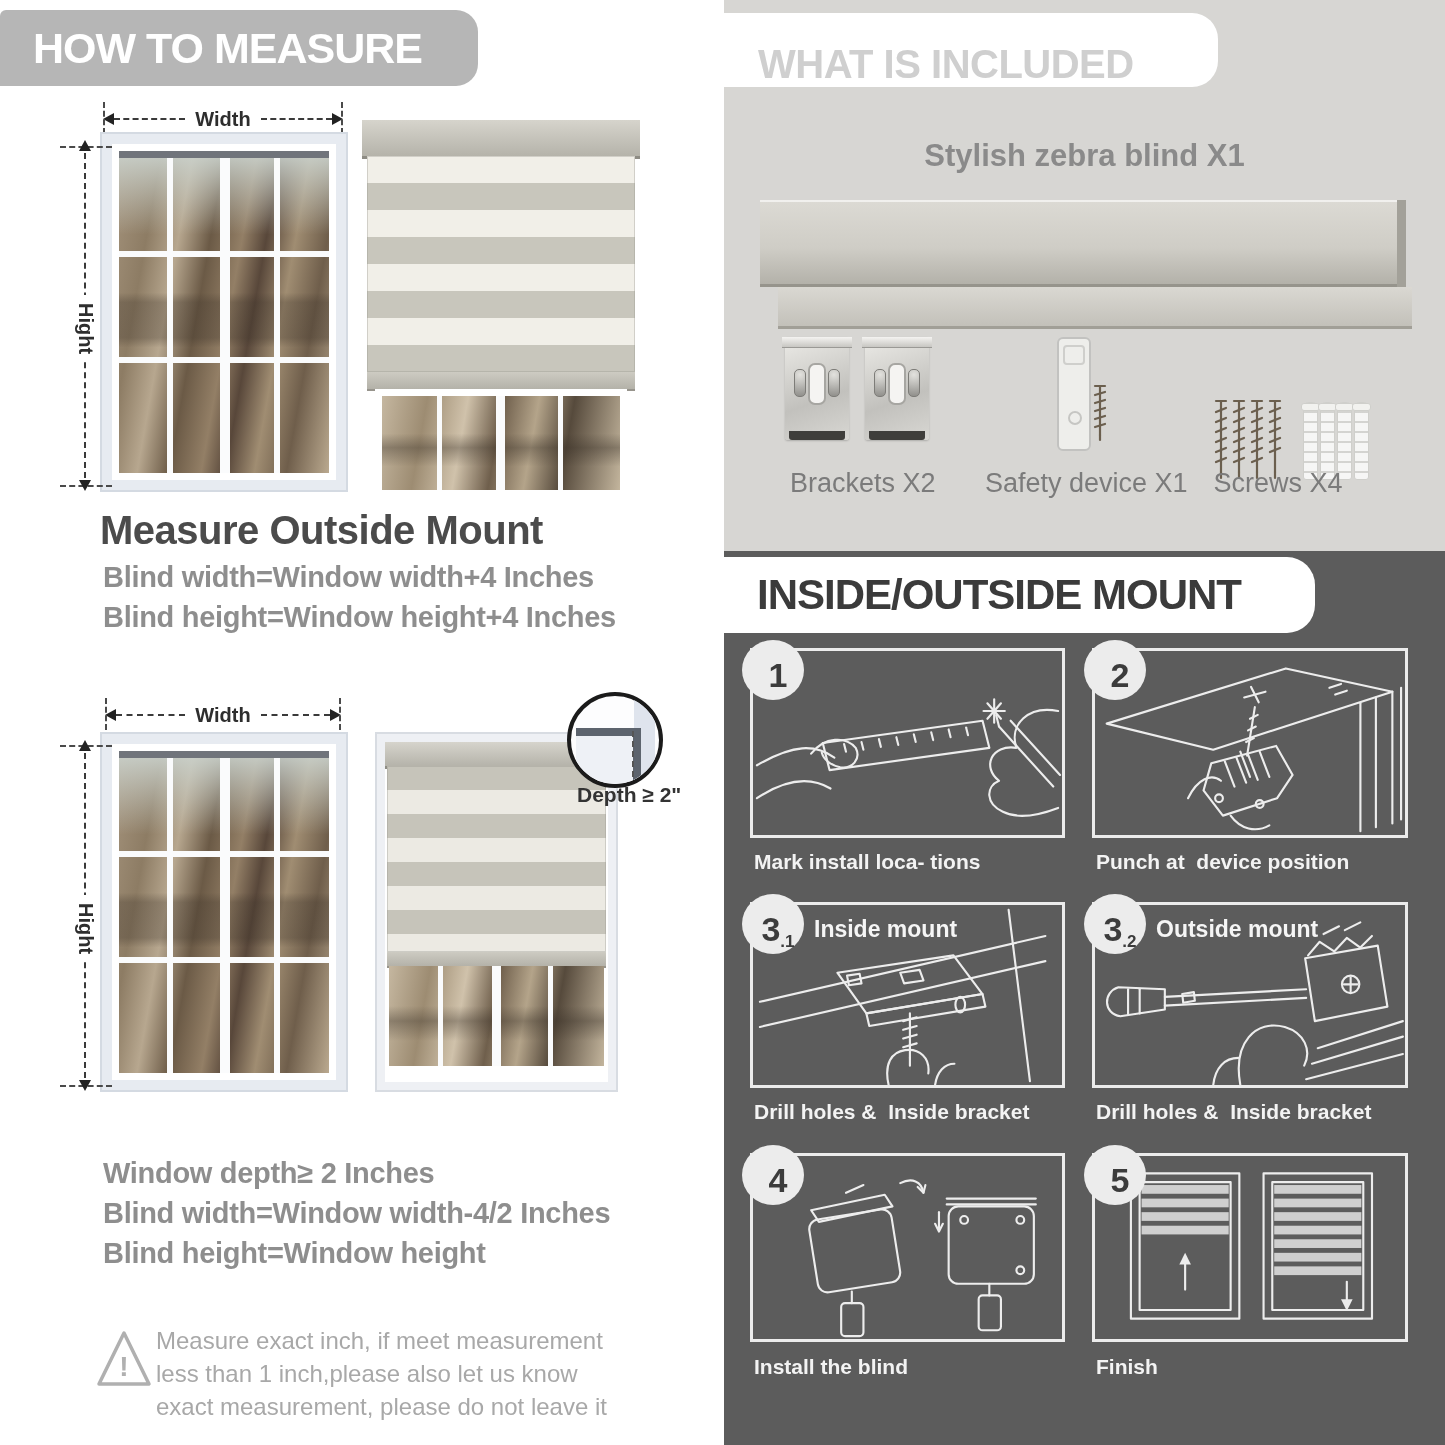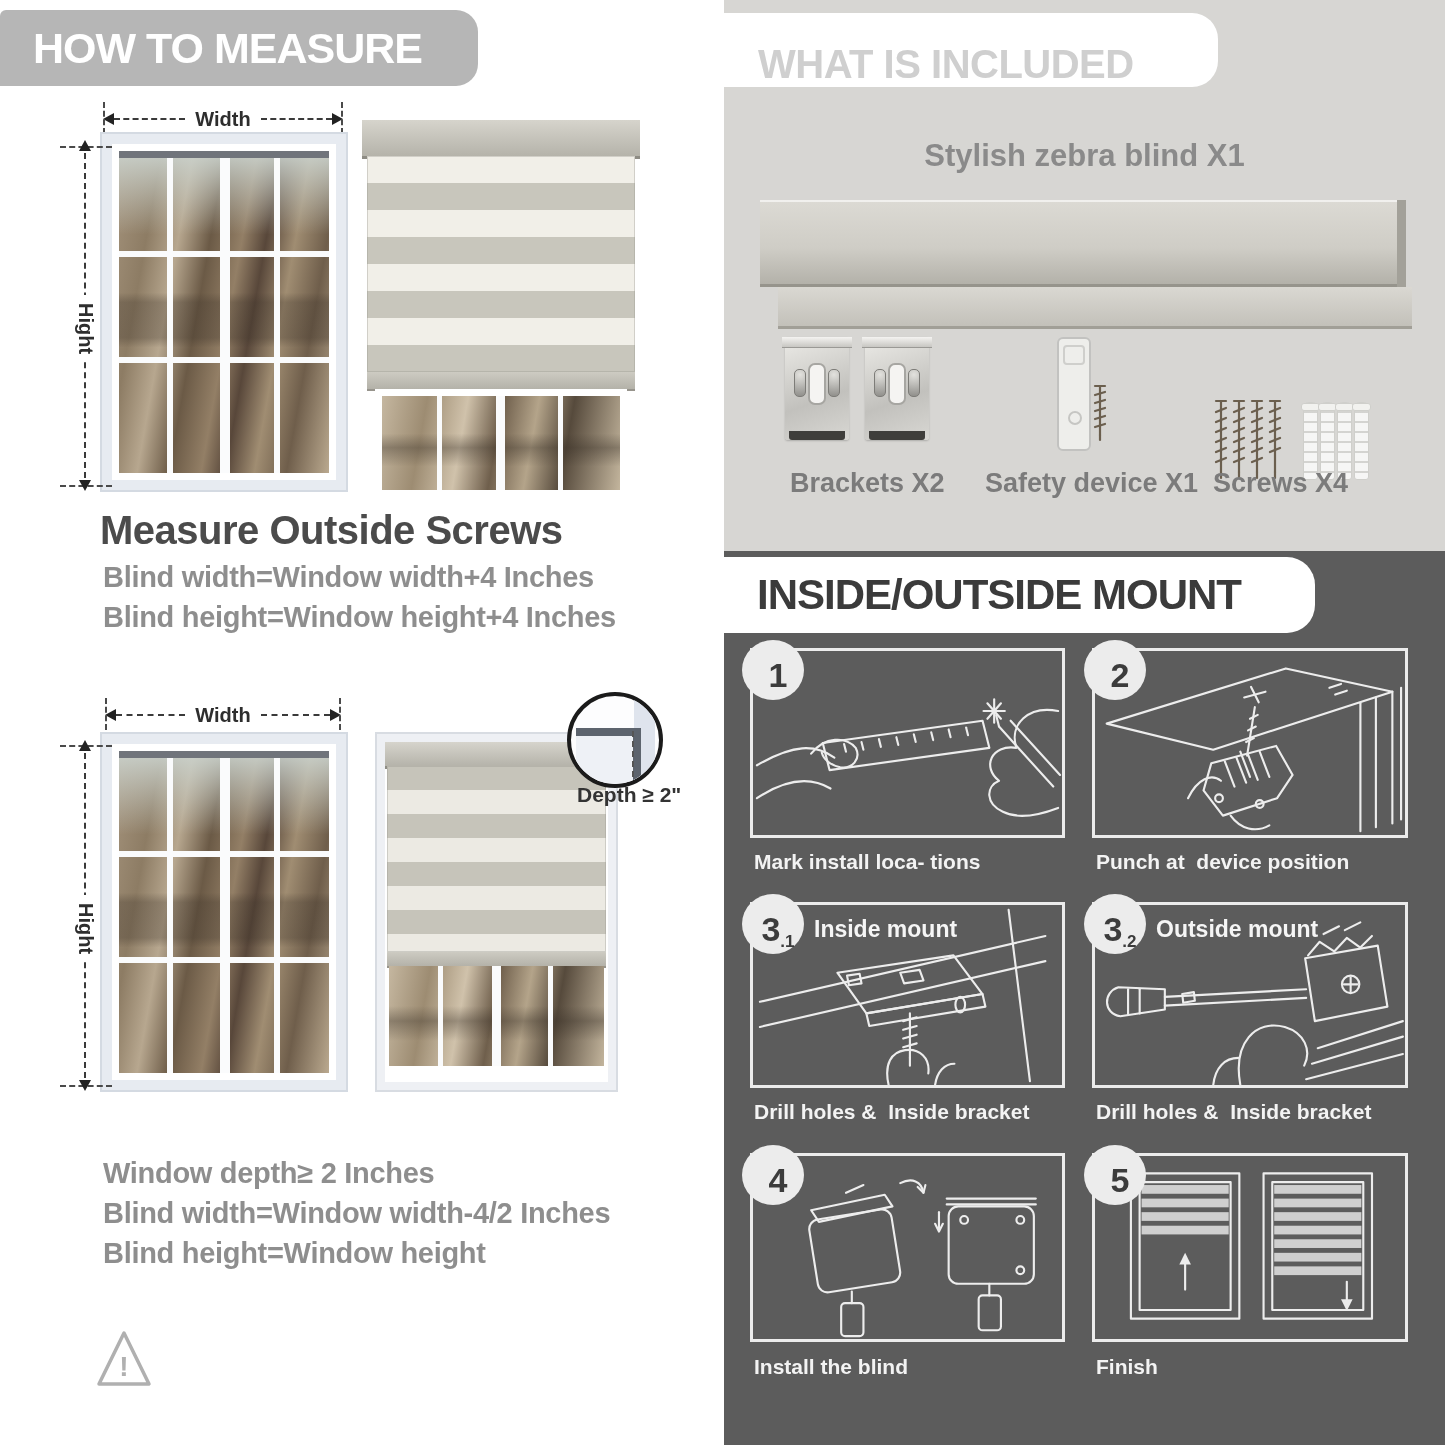--- a/index.html
+++ b/index.html
@@ -67,21 +67,21 @@
   .inc-panel{left:724px;top:0;width:721px;height:551px;background:#d7d6d3;}
   .inc-header{position:absolute;left:0;top:13px;width:494px;height:74px;background:#fff;border-radius:0 26px 26px 0;display:flex;align-items:flex-end;}
   .inc-header span{color:#cfcfcf;font-weight:bold;font-size:40px;letter-spacing:-0.5px;padding-left:34px;white-space:nowrap;}
   .blind-lbl{position:absolute;left:0;top:138px;width:100%;text-align:center;font-size:31px;font-weight:bold;color:#8a8a8a;}
   .cassette{position:absolute;left:36px;top:200px;width:646px;height:87px;
      background:linear-gradient(180deg,#dcdad4 0%,#cfcdc6 55%,#b1afa7 100%);
      box-shadow:inset 0 2px 0 rgba(255,255,255,.6), inset 0 -3px 0 #96948c;}
   .cassette::after{content:"";position:absolute;right:0;top:0;width:9px;height:100%;background:#a3a199;}
   .rail{position:absolute;left:54px;top:287px;width:634px;height:42px;
      background:linear-gradient(180deg,#dad8d2,#c1bfb8);box-shadow:inset 0 -3px 0 #a19f97;}
-  .item-lbl{position:absolute;top:468px;text-align:center;font-size:27px;font-weight:bold;color:#7b7b7b;white-space:nowrap;}
+  .item-lbl{position:absolute;top:468px;text-align:center;font-size:27px;font-weight:normal;color:#7b7b7b;white-space:nowrap;}
 
   .bracket{position:absolute;width:64px;height:103px;background:linear-gradient(160deg,#ecebe7,#c2c1bd 60%,#d8d7d3);border-radius:3px;box-shadow:0 1px 2px rgba(0,0,0,.2);}
   .bracket .flange{position:absolute;left:-3px;right:-3px;top:0;height:10px;background:linear-gradient(#f4f3f1,#c7c6c2);border-bottom:1px solid #9a9995;}
   .bracket .slot{position:absolute;left:50%;top:26px;width:14px;height:38px;margin-left:-9px;background:#f5f4f2;border:2px solid #a7a6a2;border-radius:7px;}
   .bracket .scr{position:absolute;top:32px;width:10px;height:26px;background:radial-gradient(circle at 50% 18%,#e3e2de,#8f8e8a);border-radius:5px;border:1px solid #7d7c78;}
   .bracket .base{position:absolute;left:4px;right:4px;bottom:0;height:9px;background:#3f3e3b;border-radius:0 0 3px 3px;}
 
   .safety{position:absolute;width:30px;height:110px;border:2px solid #c2c2c0;border-radius:6px;background:rgba(253,253,252,.6);}
   .safety::before{content:"";position:absolute;left:4px;right:4px;top:6px;height:16px;border:2px solid #cfcfcc;border-radius:4px;}
   .safety::after{content:"";position:absolute;left:50%;top:72px;width:10px;height:10px;margin-left:-6px;border:2px solid #c6c6c3;border-radius:50%;}
@@ -151,21 +151,21 @@
     <div class="abs zrail" style="left:5px;top:252px;width:268px;height:17px;"></div>
     <div class="abs" style="left:13px;top:269px;width:252px;height:108px;background:#fff;padding:7px;box-sizing:border-box;">
       <div class="photo street" style="height:100%;">
         <div class="mv" style="left:23%;width:5px;"></div>
         <div class="mv" style="left:48%;width:9px;"></div>
         <div class="mv" style="left:74%;width:5px;"></div>
       </div>
     </div>
   </div>
 
-  <div class="abs mtitle" style="left:100px;top:508px;">Measure Outside Screws</div>
+  <div class="abs mtitle" style="left:100px;top:508px;">Measure Outside Mount</div>
   <div class="abs mrule" style="left:103px;top:561px;">Blind width=Window width+4 Inches</div>
   <div class="abs mrule" style="left:103px;top:601px;">Blind height=Window height+4 Inches</div>
 
   <div class="abs harrow" style="left:105px;top:707px;width:236px;">
     <span class="ah-l"></span>
       <span class="dash"></span>
     <span class="lbl">Width</span>
     <span class="dash"></span>
       <span class="ah-r"></span>
   </div>
@@ -215,20 +215,21 @@
   <div class="abs depth-lbl" style="left:577px;top:783px;">Depth ≥ 2"</div>
 
   <div class="abs mrule" style="left:103px;top:1157px;">Window depth≥ 2 Inches</div>
   <div class="abs mrule" style="left:103px;top:1197px;">Blind width=Window width-4/2 Inches</div>
   <div class="abs mrule" style="left:103px;top:1237px;">Blind height=Window height</div>
 
   <svg class="abs" style="left:94px;top:1326px;" width="60" height="66" viewBox="0 0 60 66">
     <path class="tri" d="M30 7 L55 58 L5 58 Z" style="stroke:#b0b0b0;fill:none;stroke-width:3.5;stroke-linejoin:round;"></path>
     <text x="30" y="50" text-anchor="middle" font-size="28" font-weight="bold" fill="#b0b0b0" font-family="Liberation Sans, sans-serif">!</text>
   </svg>
+  <div class="abs note-text" style="left:156px;top:1324px;">Measure exact inch, if meet measurement less than 1 inch,please also let us know exact measurement, please do not leave it</div>
 
   <div class="abs inc-panel">
     <div class="inc-header">
       <span>WHAT IS INCLUDED</span>
     </div>
     <div class="blind-lbl">Stylish zebra blind X1</div>
 
     <div class="cassette"></div>
     <div class="rail"></div>
 

